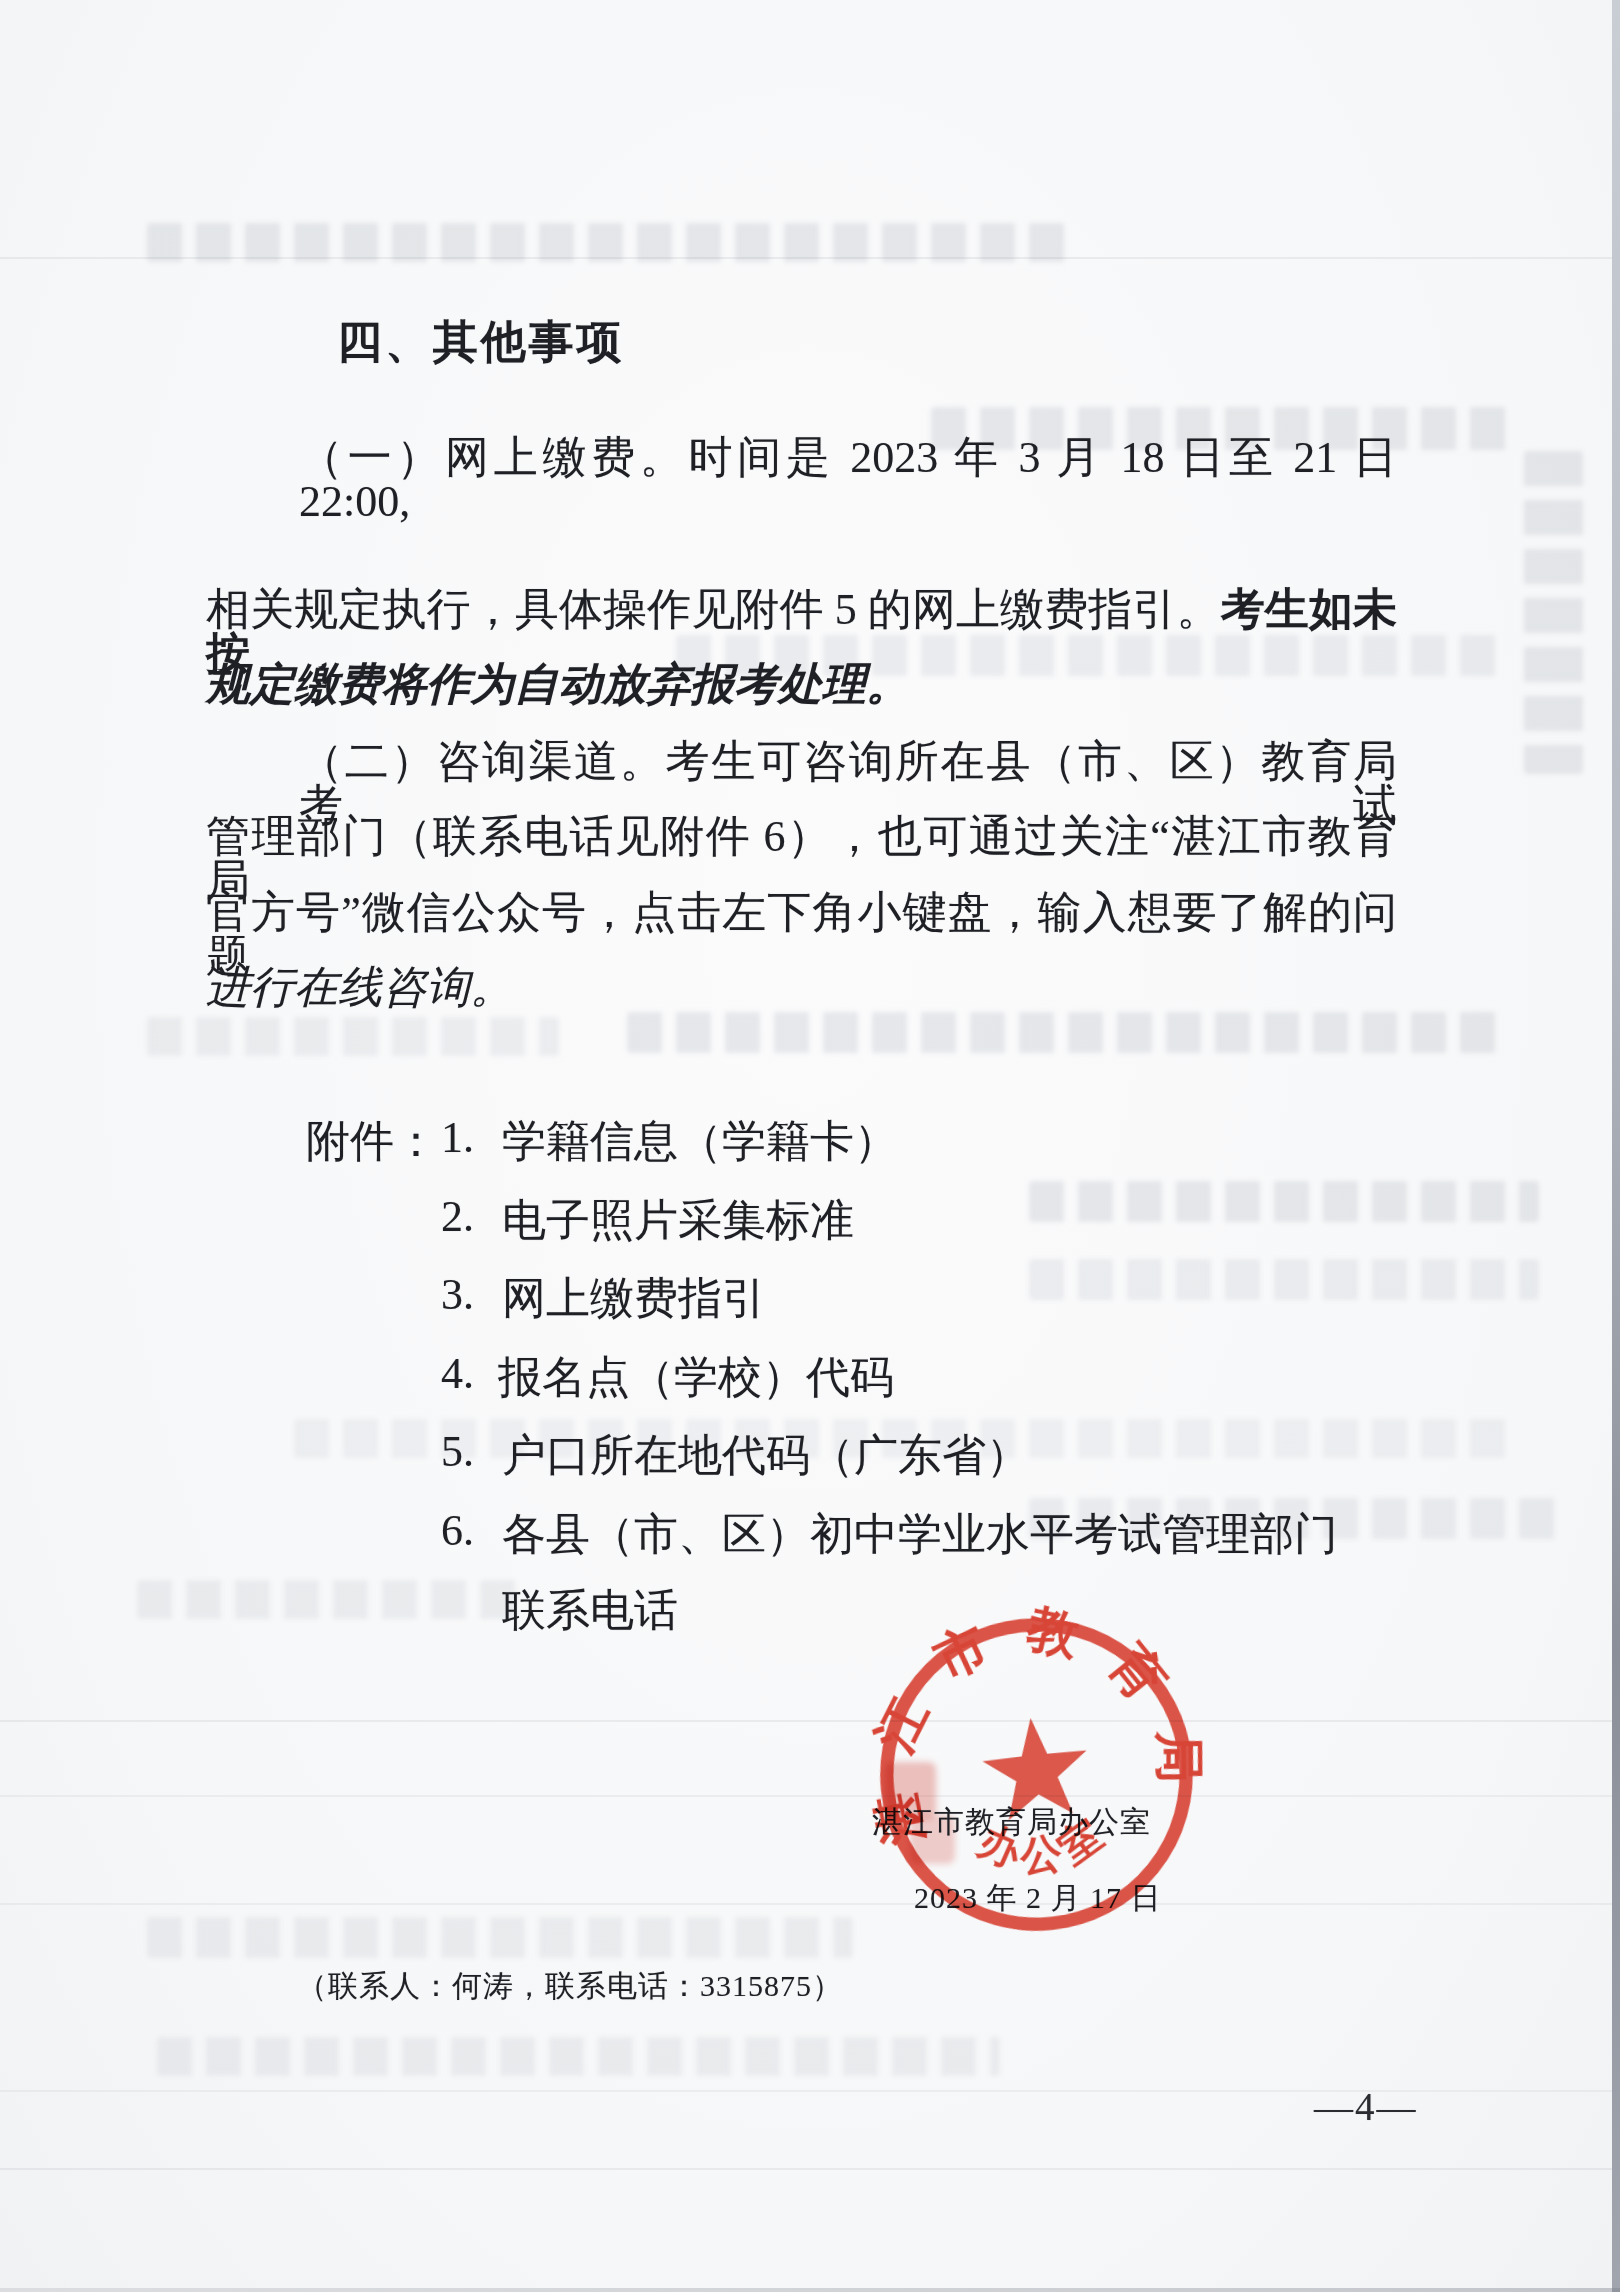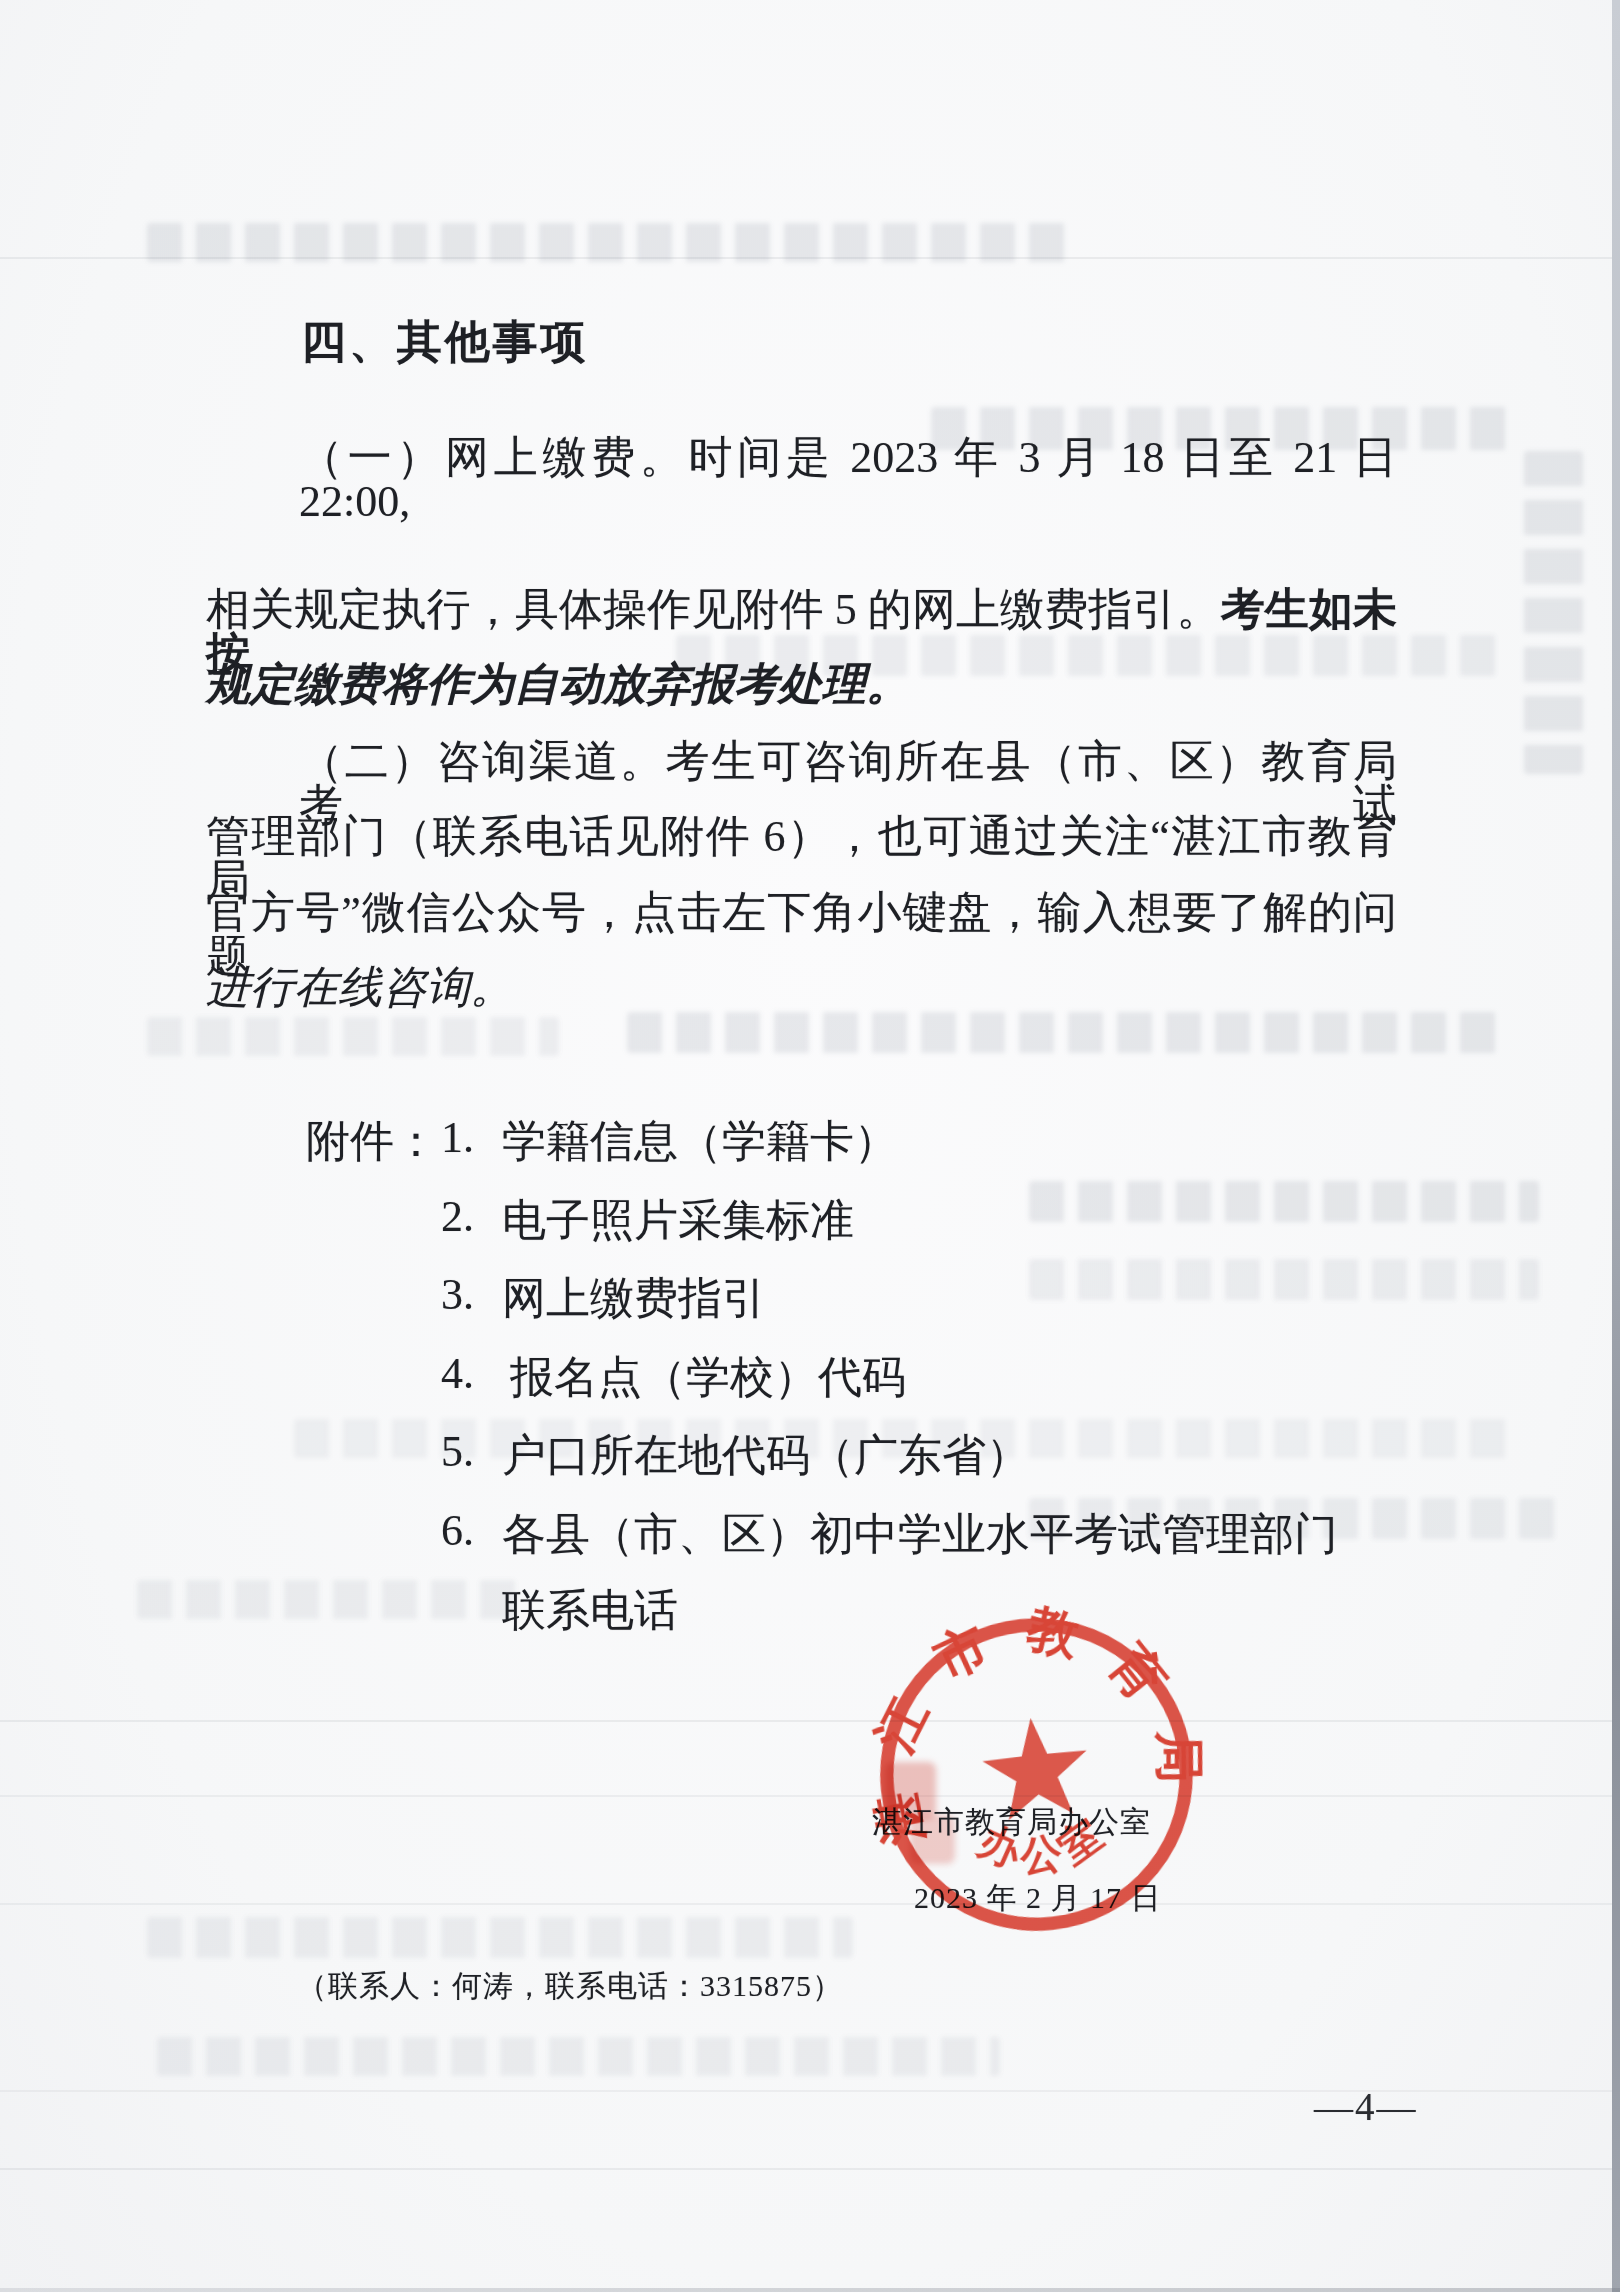--- a/index.html
+++ b/index.html
@@ -14,21 +14,21 @@
       radial-gradient(ellipse at 50% 40%, #fbfbfc 0%, #f6f7f8 70%, #f1f2f4 100%);
   }
   .txt{position:absolute;color:#1e2025;white-space:nowrap;
        text-shadow:0 0 1px rgba(30,32,37,.28);}
   .body-line{font-size:44px;line-height:1;width:1191px;
              text-align:justify;text-align-last:justify;white-space:normal;margin-top:44px;}
   .indent{left:299px !important;width:1098px !important;}
   .noj{text-align-last:left;width:auto;font-style:italic;}
   .bold{font-weight:700;}
   .heading{font-family:"Liberation Sans", sans-serif;font-weight:700;font-size:45px;
-           letter-spacing:2.9px;}
+           letter-spacing:2.9px;margin-left:36px;}
   .attach{font-size:44px;}
   .sig{font-size:30px;letter-spacing:1px;}
   .pagenum{font-size:39px;color:#2a2c31;letter-spacing:2px;}
   
   .seal{position:absolute;left:866px;top:1604px;width:341px;height:341px;
         transform:rotate(-6deg);mix-blend-mode:multiply;opacity:.93;
         filter:blur(0.4px) saturate(1.08);}
   
   .ghost{position:absolute;
          background:repeating-linear-gradient(90deg, rgba(95,105,125,.13) 0 35px, rgba(0,0,0,0) 35px 49px);
@@ -85,21 +85,21 @@
   <div class="txt attach" style="left:441px;top:1112px">1.</div>
   <div class="txt attach" style="left:502px;top:1112px">学籍信息（学籍卡）</div>
 
   <div class="txt attach" style="left:441px;top:1191px">2.</div>
   <div class="txt attach" style="left:502px;top:1191px">电子照片采集标准</div>
 
   <div class="txt attach" style="left:441px;top:1269px">3.</div>
   <div class="txt attach" style="left:502px;top:1269px">网上缴费指引</div>
 
   <div class="txt attach" style="left:441px;top:1348px">4.</div>
-  <div class="txt attach" style="left:510px;top:1348px">报名点（学校）代码</div>
+  <div class="txt attach" style="left:498px;top:1348px">报名点（学校）代码</div>
 
   <div class="txt attach" style="left:441px;top:1426px">5.</div>
   <div class="txt attach" style="left:502px;top:1426px">户口所在地代码（广东省）</div>
 
   <div class="txt attach" style="left:441px;top:1505px">6.</div>
   <div class="txt attach" style="left:502px;top:1505px">各县（市、区）初中学业水平考试管理部门</div>
 
   <div class="txt attach" style="left:502px;top:1581px">联系电话</div>
 
   <div class="txt sig" style="left:872px;top:1802px">湛江市教育局办公室</div>

